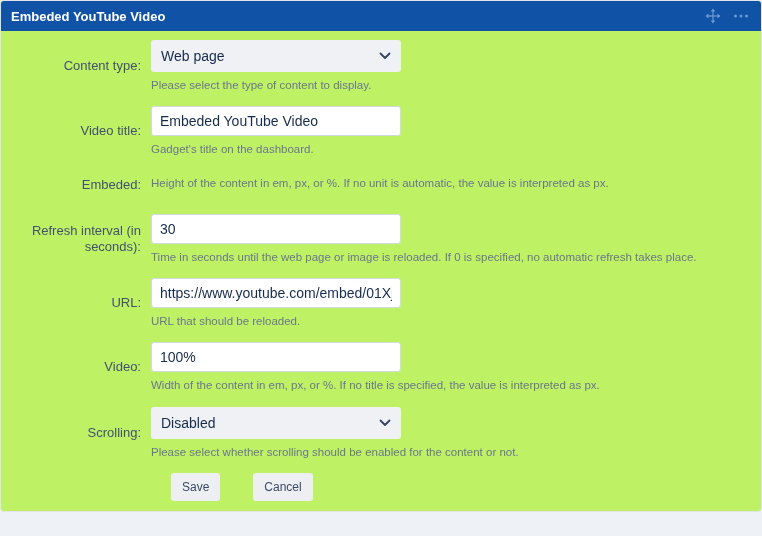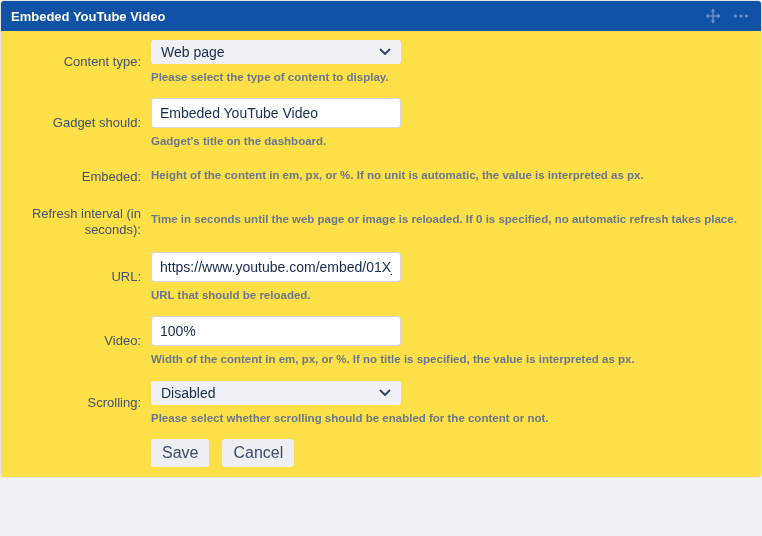--- a/index.html
+++ b/index.html
@@ -4,21 +4,21 @@
 <style>
   * { box-sizing: border-box; margin: 0; padding: 0; }
   html, body {
     width: 762px; height: 536px;
     background: #EEF1F5;
     font-family: "Liberation Sans", sans-serif;
     overflow: hidden;
   }
   .gadget {
     width: 762px;
-    background: #fde047;
+    background: #bef264;
     border: 1px solid #E2E4E9;
     border-radius: 4px;
   }
   .gadget-header {
     height: 30px;
     background: #1053A6;
     border-radius: 3px 3px 0 0;
     display: flex;
     align-items: center;
     justify-content: space-between;
@@ -57,53 +57,53 @@
     border-radius: 3px;
     padding: 0 8px;
     font-family: "Liberation Sans", sans-serif;
     font-size: 14px;
     color: #172B4D;
     background: #FFFFFF;
     outline: none;
   }
   .select {
     width: 250px;
-    height: 24px;
+    height: 32px;
     margin-top: 1px;
     background: #EFF1F4;
     border-radius: 3px;
     padding: 0 10px;
     display: flex;
     align-items: center;
     justify-content: space-between;
     font-size: 14px;
     color: #172B4D;
     cursor: pointer;
   }
   .chevron svg { display: block; }
 
   .help {
     margin-top: 6px;
     font-size: 11.5px;
     line-height: 14px;
     color: #6B778C;
-    font-weight: bold;
   }
 
   .button-row { margin: 6px 0 0 150px; display: flex; gap: 13px; }
   .btn {
     background: #EDEFF2;
     border: none;
     border-radius: 3px;
     padding: 6px 11px;
     font-family: "Liberation Sans", sans-serif;
-    font-size: 16px;
+    font-size: 12px;
     color: #3B4A66;
     cursor: pointer;
     line-height: 16px;
+    margin-left: 20px;
   }
 </style>
 </head>
 <body>
 
 <div class="gadget">
   <div class="gadget-header">
     <span class="gadget-title">Embeded YouTube Video</span>
     <span class="header-icons">
       <span class="hicon" title="">
@@ -141,37 +141,38 @@
             <svg width="12" height="8" viewBox="0 0 12 8">
                 <path d="M1.5 1.5 L6 6 L10.5 1.5" fill="none" stroke="#344563" stroke-width="1.8" stroke-linecap="round" stroke-linejoin="round"></path>
               </svg>
           </span>
         </div>
         <div class="help">Please select the type of content to display.</div>
       </div>
     </div>
 
     <div class="row">
-      <div class="label-col">Gadget should:</div>
+      <div class="label-col">Video title:</div>
       <div class="control-col">
         <input class="text-input" type="text" value="Embeded YouTube Video" style="">
         <div class="help">Gadget's title on the dashboard.</div>
       </div>
     </div>
 
     <div class="row">
       <div class="label-col">Embeded:</div>
       <div class="control-col">
         <div class="help">Height of the content in em, px, or %. If no unit is automatic, the value is interpreted as px.</div>
       </div>
     </div>
 
     <div class="row">
       <div class="label-col">Refresh interval (in seconds):</div>
       <div class="control-col">
+        <input class="text-input" type="text" value="30" style="">
         <div class="help">Time in seconds until the web page or image is reloaded. If 0 is specified, no automatic refresh takes place.</div>
       </div>
     </div>
 
     <div class="row">
       <div class="label-col">URL:</div>
       <div class="control-col">
         <input class="text-input" type="text" value="https://www.youtube.com/embed/01Xj2" style="">
         <div class="help">URL that should be reloaded.</div>
       </div>

